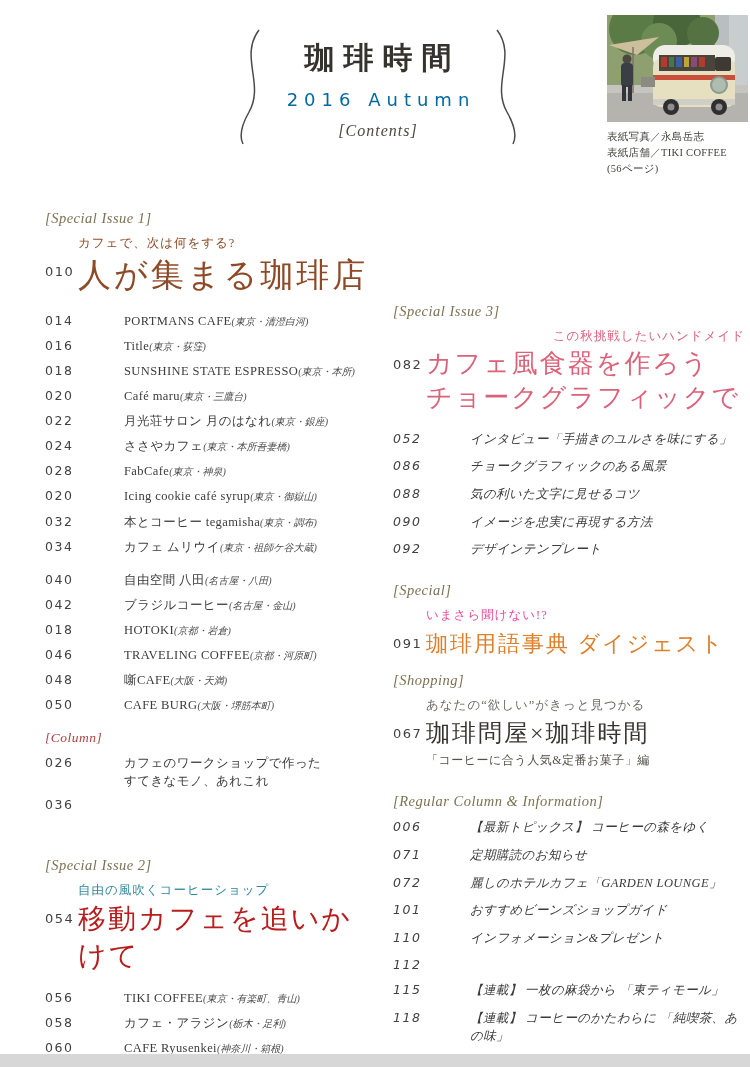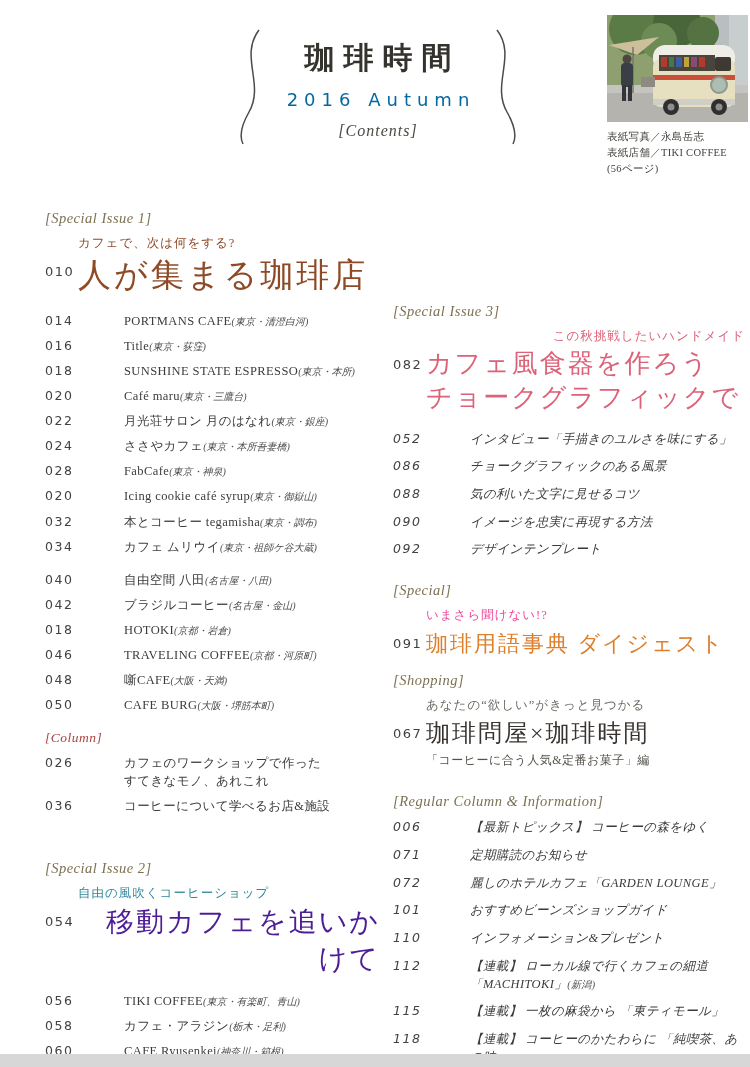--- a/index.html
+++ b/index.html
@@ -34,21 +34,21 @@
   .subtitle.teal{color:#2f8798;}
   .subtitle.pink{color:#dc6279;text-align:right;}
   .subtitle.orange{color:#ec4899;}
   .subtitle.grey{color:#6d6a62;}
 
   .feature{display:flex;align-items:flex-start;margin-bottom:0;}
   .feature .num{width:33px;flex:0 0 33px;font-family:"DejaVu Sans","Liberation Sans",sans-serif;
                 font-size:13px;letter-spacing:1.5px;color:#414141;padding-top:10px;}
   .ftitle{margin:0;font-weight:500;letter-spacing:2px;line-height:1.32;}
   .ftitle.brown{color:#8e4a26;font-size:33px;letter-spacing:3px;}
-  .ftitle.teal{color:#4c1d95;font-size:28px;text-align:right;}
+  .ftitle.teal{color:#b91c1c;font-size:28px;}
   .ftitle.pink{color:#dc6279;font-size:26px;}
   .ftitle.orange{color:#dd7f2b;font-size:22px;padding-top:3px;}
   .ftitle.dark{color:#38332f;font-size:24px;padding-top:2px;}
   .feature-note{font-size:12px;color:#55524b;letter-spacing:.5px;margin-top:3px;}
 
   .toc-list{margin:0;}
   .row{display:flex;align-items:baseline;margin-bottom:7px;gap:31px;}
   .row .num{width:48px;flex:0 0 48px;font-family:"DejaVu Sans","Liberation Sans",sans-serif;
             font-size:12.5px;letter-spacing:1.5px;color:#414141;}
   .row .txt{font-size:12.5px;letter-spacing:.4px;color:#3b3b3b;line-height:1.45;}
@@ -231,21 +231,20 @@
     <div class="sec-label red">[Column]</div>
     <div class="toc-list">
 
         <div class="row">
           <span class="num">026</span>
           <span class="txt"><span>カフェのワークショップで作った</span><span class="line2" style="display:block">すてきなモノ、あれこれ</span></span>
         </div>
 
         <div class="row">
           <span class="num">036</span>
-          <span class="txt"><span>コーヒーについて学べるお店&amp;施設</span></span>
         </div>
 
     </div>
 
     <div style="height:38px"></div>
 
     <div class="sec-label">[Special Issue 2]</div>
     <div class="subtitle teal">自由の風吹くコーヒーショップ</div>
     <div class="feature">
       <span class="num">054</span>
@@ -361,21 +360,20 @@
           <span class="txt"><span>おすすめビーンズショップガイド</span></span>
         </div>
 
         <div class="row rrow">
           <span class="num">110</span>
           <span class="txt"><span>インフォメーション&amp;プレゼント</span></span>
         </div>
 
         <div class="row rrow">
           <span class="num">112</span>
-          <span class="txt"><span>【連載】 ローカル線で行くカフェの細道 「MACHITOKI」</span><span class="suffix">(新潟)</span></span>
         </div>
 
         <div class="row rrow">
           <span class="num">115</span>
           <span class="txt"><span>【連載】 一枚の麻袋から 「東ティモール」</span></span>
         </div>
 
         <div class="row rrow">
           <span class="num">118</span>
           <span class="txt"><span>【連載】 コーヒーのかたわらに 「純喫茶、あの味」</span></span>

